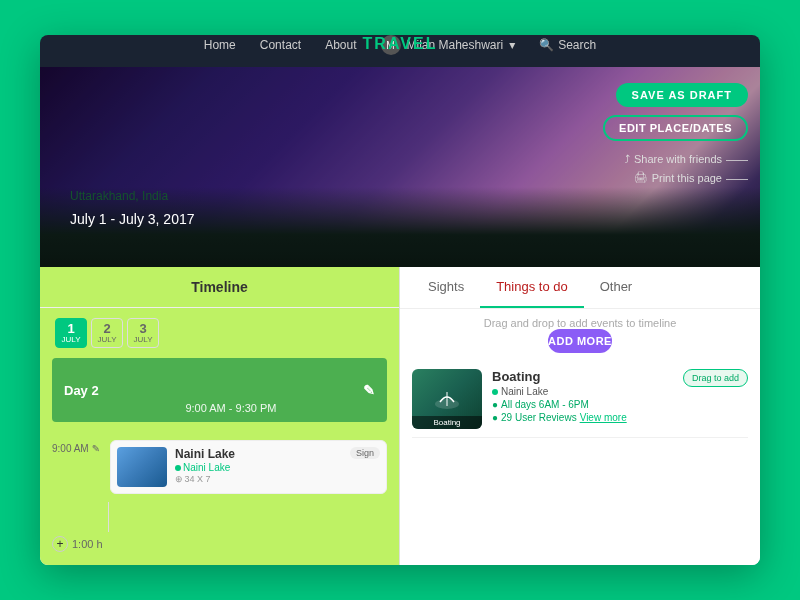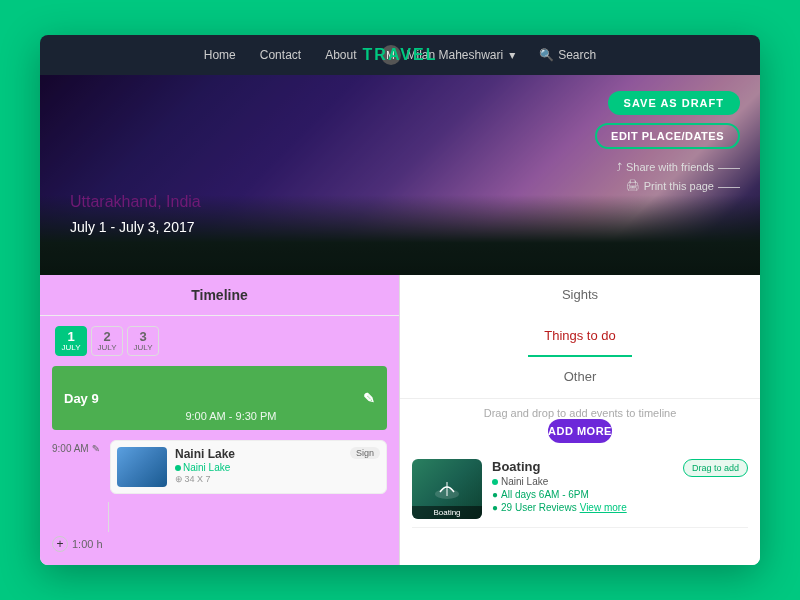--- a/index.html
+++ b/index.html
@@ -18,23 +18,23 @@
       height: 530px;
       border-radius: 8px;
       overflow: hidden;
       box-shadow: 0 10px 40px rgba(0,0,0,0.3);
       display: flex;
       flex-direction: column;
     }
     
     .navbar {
       background: #1a2332;
-      height: 40px;
-      display: flex;
-      align-items: center;
+      height: 32px;
+      display: flex;
+      align-items: flex-start;
       justify-content: center;
       position: relative;
       flex-shrink: 0;
     }
     .navbar-brand {
       color: #fff;
       font-size: 16px;
       font-weight: bold;
       letter-spacing: 2px;
       position: absolute;
@@ -114,33 +114,33 @@
       position: absolute;
       bottom: 40px;
       left: 30px;
     }
     .hero-city {
       color: #fff;
       font-size: 28px;
       font-weight: 700;
     }
     .hero-region {
-      color: #701a75;
-      font-size: 16px;
+      color: #14532d;
+      font-size: 12px;
       margin-top: 2px;
     }
     .hero-dates {
       color: #fff;
       font-size: 14px;
       margin-top: 8px;
     }
     .hero-actions {
       position: absolute;
       top: 16px;
-      right: 20px;
+      right: 12px;
       display: flex;
       flex-direction: column;
       gap: 8px;
       align-items: flex-end;
     }
     .btn-save-draft {
       background: #00C880;
       color: #fff;
       border: none;
       border-radius: 20px;
@@ -182,21 +182,21 @@
     .main-content {
       display: flex;
       flex: 1;
       background: #f5f5f5;
       overflow: hidden;
     }
     
     .timeline-panel {
       width: 50%;
       border-right: 1px solid #ddd;
-      background: #f0abfc;
+      background: #bef264;
       display: flex;
       flex-direction: column;
     }
     .panel-header {
       text-align: center;
       padding: 12px;
       font-size: 14px;
       font-weight: 600;
       color: #333;
       border-bottom: 1px solid #eee;
@@ -258,20 +258,21 @@
     .timeline-scroll {
       flex: 1;
       overflow-y: auto;
       padding: 10px 12px;
     }
     .time-slot {
       display: flex;
       align-items: flex-start;
       gap: 8px;
       margin-bottom: 8px;
+      margin-top: 8px;
     }
     .time-label {
       font-size: 10px;
       color: #666;
       min-width: 50px;
       padding-top: 3px;
       display: flex;
       align-items: center;
       gap: 3px;
     }
@@ -356,42 +357,41 @@
       width: 50%;
       background: #fff;
       display: flex;
       flex-direction: column;
     }
     .wishlist-tabs {
       display: flex;
       align-items: center;
       border-bottom: 1px solid #eee;
       padding: 0 12px;
-      flex-direction: column;
     }
     .wishlist-tab {
       padding: 12px 16px;
       font-size: 13px;
       color: #666;
       cursor: pointer;
       border-bottom: 2px solid transparent;
       font-weight: 500;
     }
     .wishlist-tab.active {
       color: #b91c1c;
       border-bottom-color: #00C880;
     }
     .wishlist-dnd-hint {
       font-size: 11px;
       color: #aaa;
       padding: 8px 12px;
       flex-shrink: 0;
     }
     .btn-add-more {
-      background: #6d28d9;
+      background: #8b5cf6;
       color: #fff;
       border: none;
       border-radius: 20px;
       padding: 6px 0;
       font-size: 11px;
       font-weight: 700;
       letter-spacing: 0.5px;
       cursor: pointer;
       text-transform: uppercase;
     }
@@ -563,21 +563,21 @@
         <div class="day-tab">
           <span class="day-num">2</span>
           <span class="day-month">JULY</span>
         </div>
         <div class="day-tab">
           <span class="day-num">3</span>
           <span class="day-month">JULY</span>
         </div>
       </div>
       <div class="day-bar">
-        <span>Day 9</span>
+        <span>Day 2</span>
         <span class="day-bar-time">9:00 AM - 9:30 PM</span>
         <span class="day-bar-edit">✎</span>
       </div>
       <div class="timeline-scroll">
         <div class="time-slot">
           <div class="time-label">
             <span>9:00 AM</span>
             <span class="time-edit-icon">✎</span>
           </div>
           <div class="activity-card">

